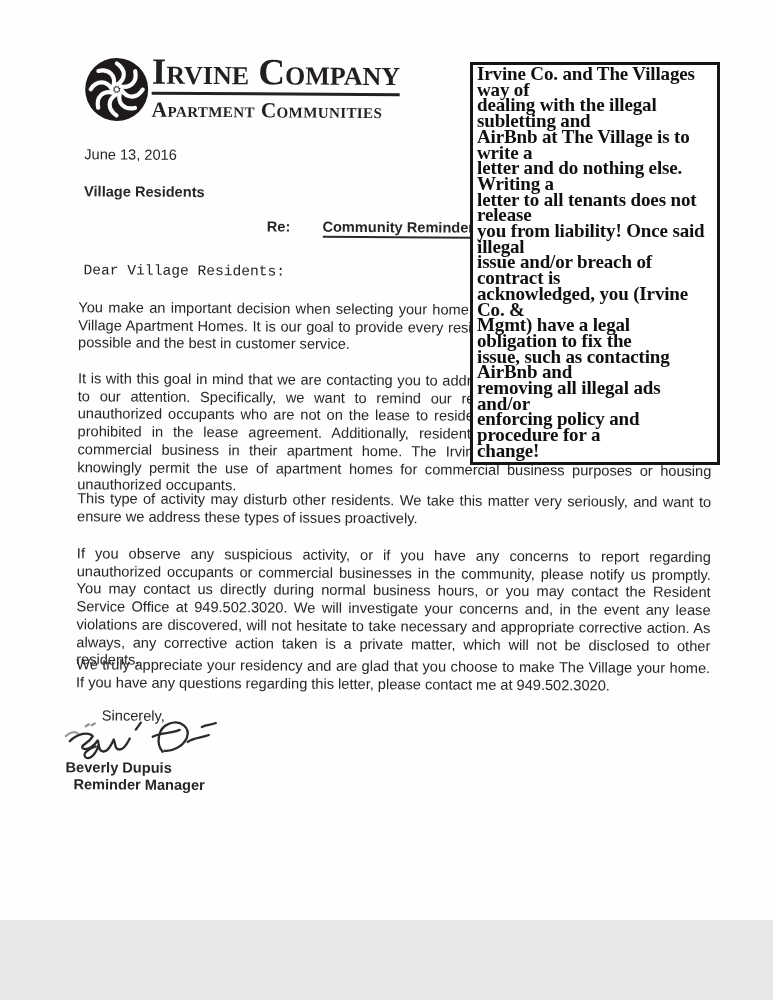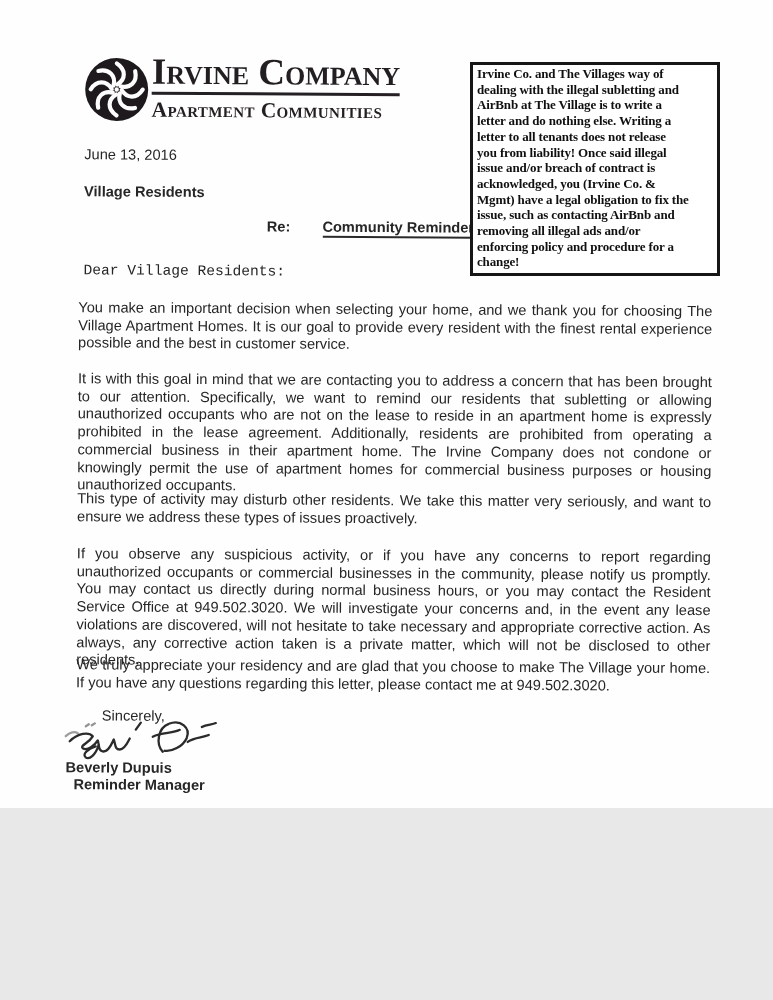--- a/index.html
+++ b/index.html
@@ -1,19 +1,19 @@
 <!DOCTYPE html>
 <html><head>
 <meta charset="utf-8">
 <style>
   html, body { margin: 0; padding: 0; background: #e8e8e8; }
   .page {
     position: relative;
     width: 773px;
-    height: 808px;
+    height: 920px;
     margin: 0 auto;
     background: #fefefe;
     overflow: hidden;
     font-family: "Liberation Sans", sans-serif;
     color: #232323;
   }
   
   .scan {
     position: absolute;
     inset: 0;
@@ -50,21 +50,21 @@
   
   .annotation {
     position: absolute;
     left: 470px; top: 62px;
     width: 236px;
     border: 3px solid #161616;
     background: #fff;
     padding: 1px 4px 3px 4px;
     font-family: "Liberation Serif", serif;
     font-weight: 700;
-    font-size: 13px;
+    font-size: 19px;
     line-height: 15.7px;
     letter-spacing: -0.15px;
     color: #101010;
     white-space: pre-line;
     z-index: 5;
   }
 
   
   .abs { position: absolute; }
   .body-text {

